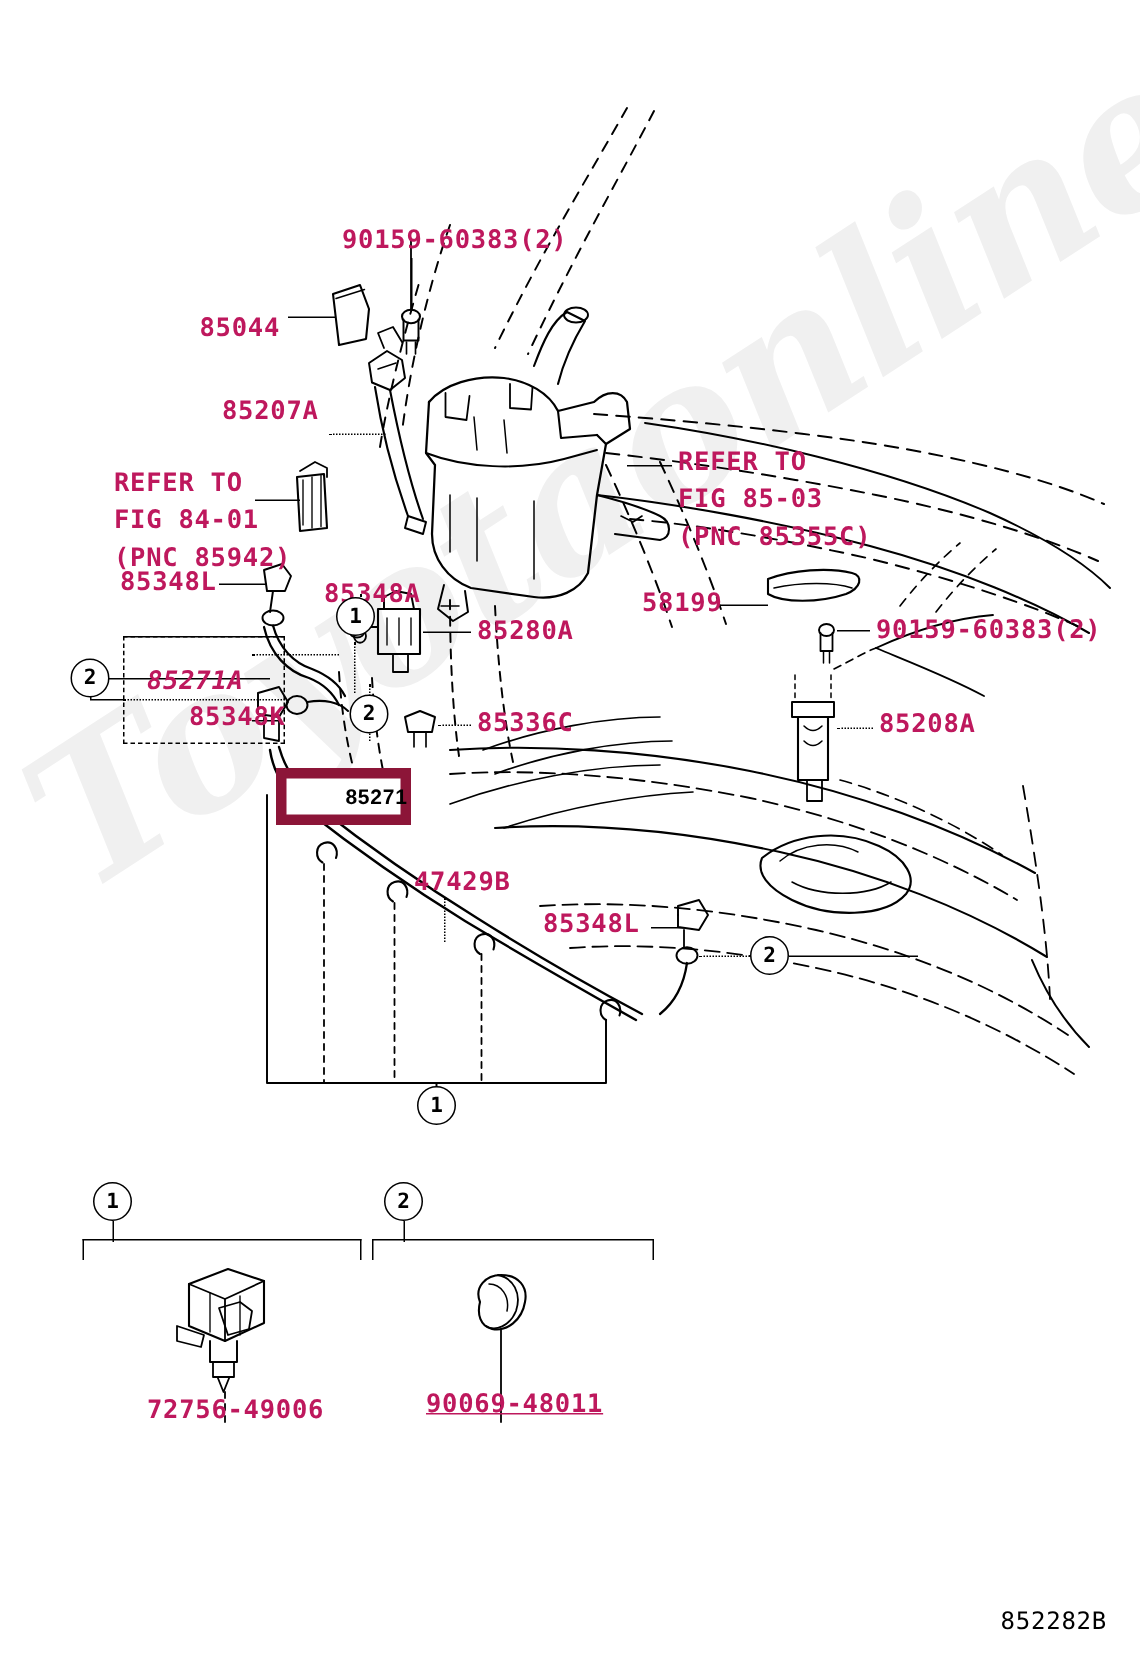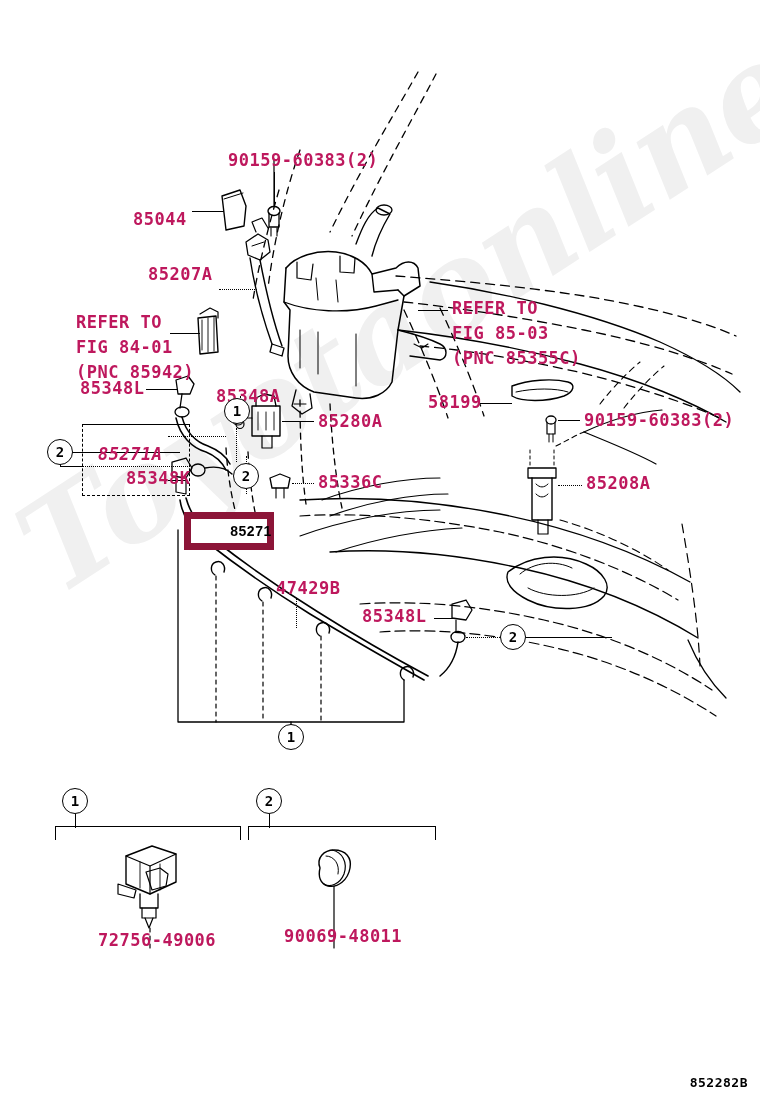--- a/index.html
+++ b/index.html
@@ -103,23 +103,23 @@
     position:absolute;z-index:2;
     border-left:1.5px solid #000;
     border-right:1.5px solid #000;
     border-top:1.5px solid #000;
     box-sizing:border-box;
     height:14px;
   }
   
   #figcode{
     position:absolute;z-index:3;
-    right:12px;bottom:22px;
+    right:22px;bottom:22px;
     font-family:"DejaVu Sans Mono","Liberation Mono",monospace;
-    font-size:13px;font-weight:700;letter-spacing:0.5px;
+    font-size:16px;font-weight:400;letter-spacing:0.5px;
   }
 </style>
 </head>
 <body>
 
 <div id="page">
 
   <div id="watermark">Toyotaonline.ru</div>
 
   <svg id="art" viewBox="0 0 760 1112">
@@ -415,17 +415,17 @@
     <span>2</span>
   </div>
 
   <div class="vline" style="left:75px;top:814px;height:14px;"></div>
   <div class="vline" style="left:269px;top:814px;height:14px;"></div>
 
   <div class="legbracket" style="left:55px;top:826px;width:186px;"></div>
   <div class="legbracket" style="left:248px;top:826px;width:188px;"></div>
 
   <div class="lbl" style="left:98px;top:930px;">72756-49006</div>
-  <div class="lbl" style="left:284px;top:926px;">90069-48011</div>
+  <div class="lbl" style="left:284px;top:926px;text-decoration:underline;">90069-48011</div>
 
   <div id="figcode">852282B</div>
 
 </div>
 
 </body></html>

